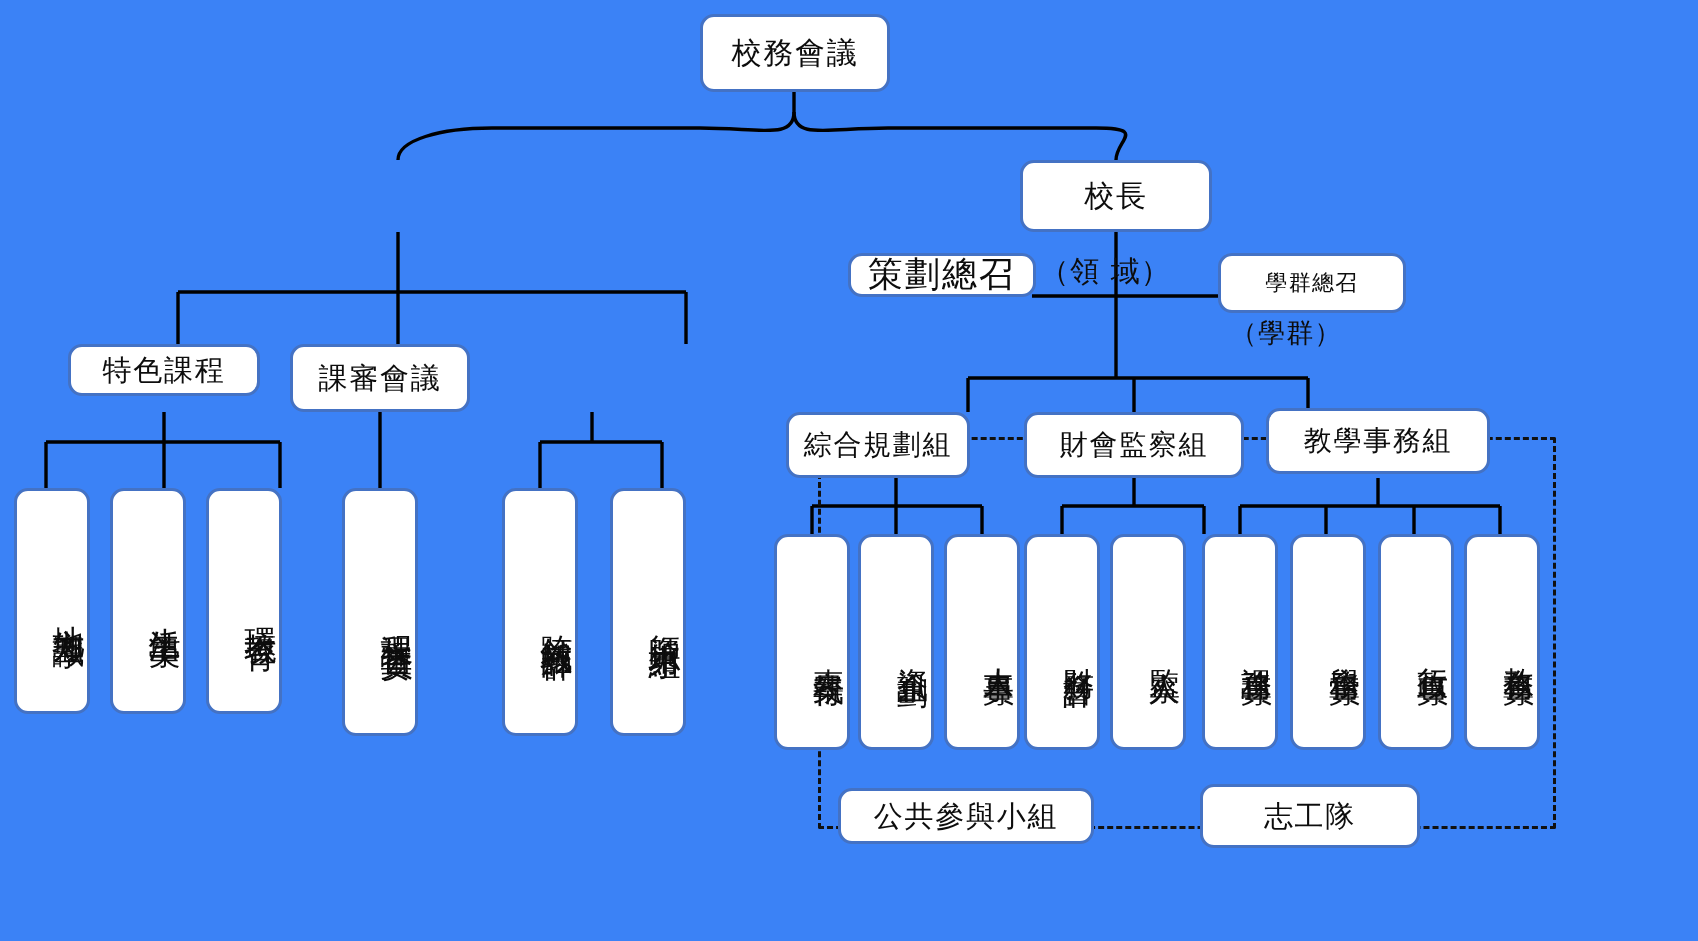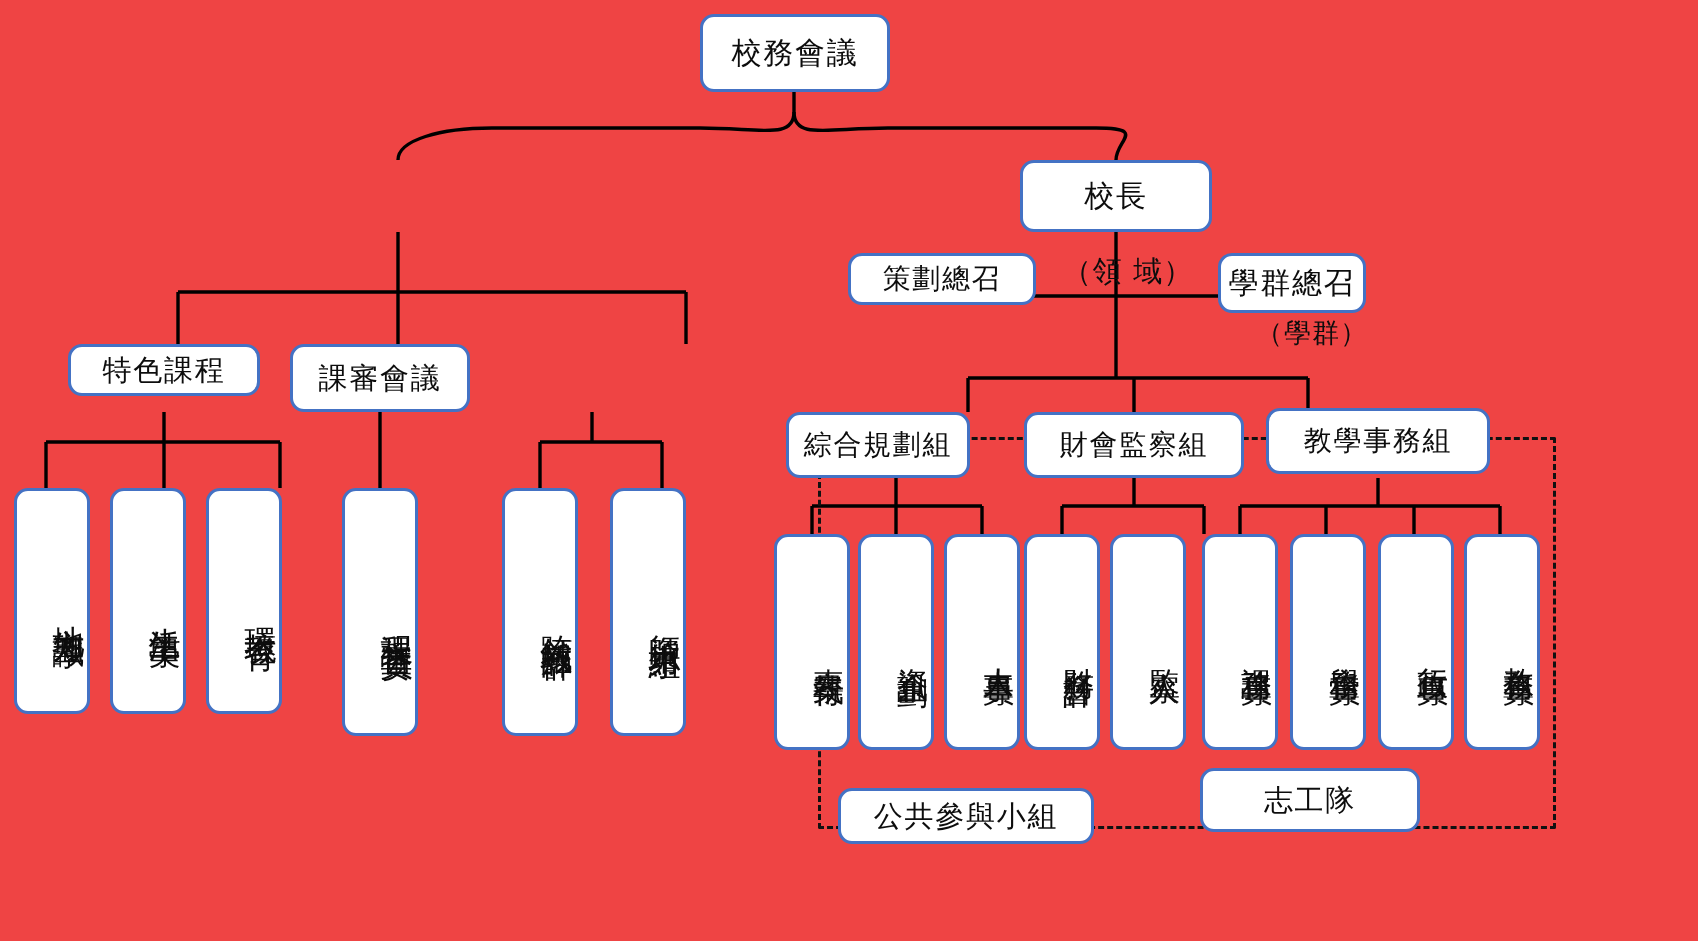--- a/index.html
+++ b/index.html
@@ -1,17 +1,17 @@
 <!DOCTYPE html>
 <html><head>
 <meta charset="utf-8">
 <style>
   html,body{margin:0;padding:0;background:#ffffff;}
   body{font-family:"DejaVu Serif","Liberation Serif",serif;}
-  #stage{position:relative;width:1698px;height:941px;background:#ef4444;overflow:hidden;}
+  #stage{position:relative;width:1698px;height:941px;background:#3b82f6;overflow:hidden;}
   svg#wires{position:absolute;left:0;top:0;width:1698px;height:941px;pointer-events:none;}
 
   .node{
     position:absolute;
     box-sizing:border-box;
     border:3px solid #4472C4;
     border-radius:14px;
     background:#ffffff;
     display:flex;align-items:center;justify-content:center;
     color:#0d0d0d;
@@ -29,21 +29,21 @@
     letter-spacing:.10em;
     padding-top:14px;
     align-items:flex-start;
     justify-content:center;
   }
   .cap{
     position:absolute;
     color:#0d0d0d;
     white-space:nowrap;
     letter-spacing:.04em;
-    text-align:center;
+    text-align:left;
   }
   .dashbox{
     position:absolute;
     box-sizing:border-box;
     border:3px dashed #111111;
     border-radius:2px;
     background:transparent;
   }
 </style>
 </head>
@@ -107,23 +107,23 @@
     </g>
   </svg>
 
   <div class="dashbox" style="left:818px;top:437px;width:738px;height:392px;"></div>
 
   <div class="node h" style="left:700px;top:14px;width:190px;height:78px;font-size:30px;">校務會議</div>
 
 
   <div class="node h" style="left:1020px;top:160px;width:192px;height:72px;font-size:30px;">校長</div>
 
-  <div class="node h" style="left:848px;top:253px;width:188px;height:52px;font-size:28px;">策劃總召</div>
+  <div class="node h" style="left:848px;top:253px;width:188px;height:44px;font-size:35px;">策劃總召</div>
 
-  <div class="node h" style="left:1218px;top:253px;width:148px;height:60px;font-size:30px;">學群總召</div>
+  <div class="node h" style="left:1218px;top:253px;width:188px;height:60px;font-size:22px;">學群總召</div>
 
   <div class="cap" style="left:1040px;top:252px;width:176px;font-size:29px;">（領 域）</div>
 
 
   <div class="cap" style="left:1230px;top:315px;width:164px;font-size:27px;">（學群）</div>
 
   <div class="node h" style="left:68px;top:344px;width:192px;height:52px;font-size:29px;">特色課程</div>
 
   <div class="node h" style="left:290px;top:344px;width:180px;height:68px;font-size:29px;">課審會議</div>
 
@@ -159,15 +159,15 @@
   <div class="node v" style="left:1202px;top:534px;width:76px;height:216px;font-size:31px;">課務專員</div>
 
   <div class="node v" style="left:1290px;top:534px;width:76px;height:216px;font-size:31px;">學務專員</div>
 
   <div class="node v" style="left:1378px;top:534px;width:76px;height:216px;font-size:31px;">行政專員</div>
 
   <div class="node v" style="left:1464px;top:534px;width:76px;height:216px;font-size:31px;">教務專員</div>
 
   <div class="node h" style="left:838px;top:788px;width:256px;height:56px;font-size:29px;">公共參與小組</div>
 
-  <div class="node h" style="left:1200px;top:768px;width:220px;height:64px;font-size:29px;">志工隊</div>
+  <div class="node h" style="left:1200px;top:784px;width:220px;height:64px;font-size:29px;">志工隊</div>
 
 </div>
 
 </body></html>

